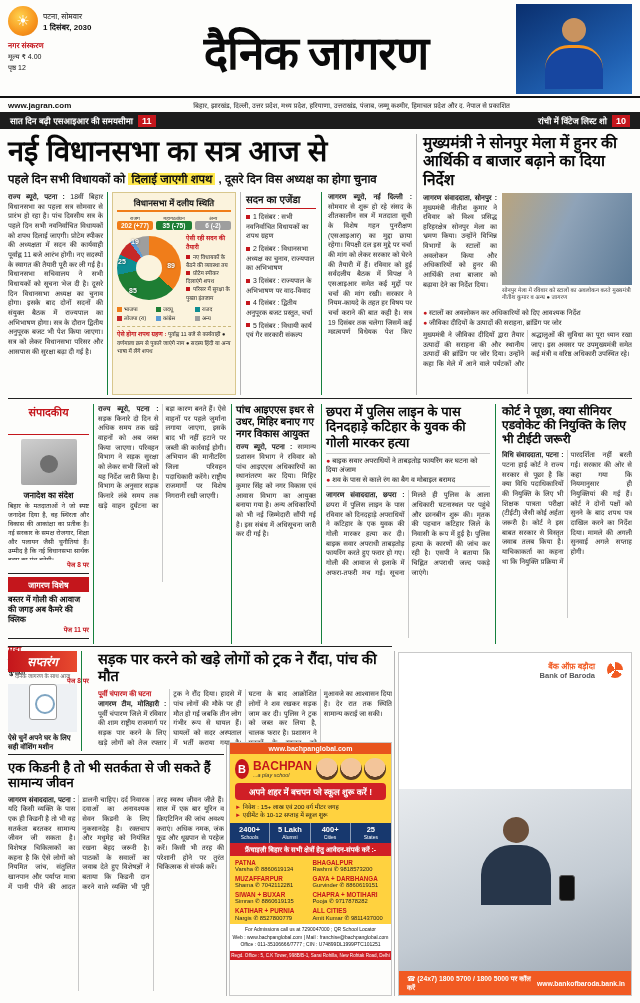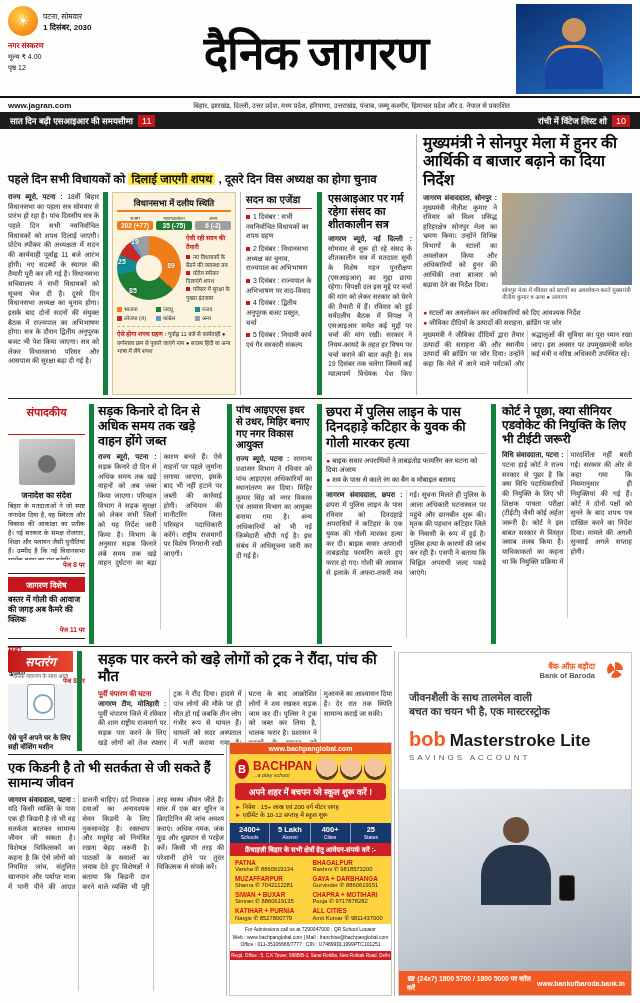--- a/index.html
+++ b/index.html
@@ -5,32 +5,32 @@
   *{margin:0;padding:0;box-sizing:border-box}
   body{background:#d9d9d9;font-family:"Liberation Sans","DejaVu Sans",sans-serif}
   .page{position:relative;width:640px;height:1003px;margin:0 auto;background:#fdfdfb;color:#111;overflow:hidden}
   .abs{position:absolute}
   .hl{font-weight:700;color:#0a0a0a;line-height:1.18}
   .jtext{font-size:6.9px;line-height:1.4;text-align:justify;color:#1d1d1d;overflow:hidden}
   .dl{font-weight:700}
   .cols2{column-count:2;column-gap:7px;column-rule:1px solid #c9c9c9}
   .cols3{column-count:3;column-gap:7px;column-rule:1px solid #c9c9c9}
   .cols4{column-count:4;column-gap:7px;column-rule:1px solid #c9c9c9}
-  .vr{border-right:5px solid #15803d}
+  .vr{border-right:1px solid #15803d}
   .vl{border-left:1px solid #b5b5b5}
   .hrule{position:absolute;border-top:1.5px solid #222}
   .vrule{position:absolute;border-left:1px solid #b5b5b5}
   .red{color:#c4161c}
   .sqb{display:inline-block;width:4px;height:4px;background:#c4161c;margin:0 3px 1px 0;vertical-align:middle}
   .rdot{color:#c4161c;font-weight:700}
   
   .mast-title{font-size:46px;font-weight:700;letter-spacing:-1px;text-align:center;color:#0a0a0a;font-family:"Liberation Serif","DejaVu Serif",serif}
   .sun{width:30px;height:30px;border-radius:50%;background:radial-gradient(circle at 40% 35%,#ffd34e,#f7941d 60%,#e2740c);display:flex;align-items:center;justify-content:center;color:#fff;font-size:15px}
   .teaser{display:flex;align-items:center;gap:5px;color:#fff;font-size:8.5px;font-weight:700}
-  .pgchip{background:#c4161c;color:#fff;font-weight:400;font-size:9px;padding:1px 4px}
+  .pgchip{background:#c4161c;color:#fff;font-weight:700;font-size:9px;padding:1px 4px}
   
   .infobox{background:#fbf3dd;border:1px solid #d8c78e;padding:4px;overflow:hidden}
   .ib-title{font-size:8.5px;font-weight:700;text-align:center;border-bottom:2px solid #f07d1a;padding-bottom:2px;margin-bottom:3px}
   .chip{flex:1;text-align:center}
   .chip .cname{font-size:5px;color:#333}
   .chip .cval{color:#fff;font-size:6.5px;font-weight:700;padding:1px 2px;border-radius:2px}
   .pie{width:64px;height:64px;border-radius:50%;position:relative;flex:none}
   .pie::after{content:"";position:absolute;left:19px;top:19px;width:26px;height:26px;border-radius:50%;background:#fbf3dd}
   .pielbl{position:absolute;font-size:7px;font-weight:700;color:#fff;text-shadow:0 0 2px rgba(0,0,0,.6)}
   .piecenter{position:absolute;left:19px;top:19px;width:26px;height:26px;display:flex;flex-direction:column;align-items:center;justify-content:center}
@@ -90,20 +90,21 @@
     <div class="teaser">
       <span>सात दिन बढ़ी एसआइआर की समयसीमा</span>
       <span class="pgchip">11</span>
     </div>
     <div class="teaser">
       <span>रांची में विंटेज लिस्ट शो</span>
       <span class="pgchip">10</span>
     </div>
   </div>
 
+  <div class="abs hl" style="left:8px;top:134px;width:404px;font-size:29px">नई विधानसभा का सत्र आज से</div>
 
   <div class="abs" style="left:8px;top:171px;width:404px;font-size:11.5px;font-weight:700">
     <span>पहले दिन सभी विधायकों को</span>
     <span style="background:#ffe94d;padding:0 3px">दिलाई जाएगी शपथ</span>
     <span>, दूसरे दिन विस अध्यक्ष का होगा चुनाव</span>
   </div>
 
   <div class="abs jtext vr" style="left:8px;top:192px;width:100px;height:203px;padding-right:4px">
     <span class="dl">राज्य ब्यूरो, पटना :</span>
     <span>18वीं बिहार विधानसभा का पहला सत्र सोमवार से प्रारंभ हो रहा है। पांच दिवसीय सत्र के पहले दिन सभी नवनिर्वाचित विधायकों को शपथ दिलाई जाएगी। प्रोटेम स्पीकर की अध्यक्षता में सदन की कार्यवाही पूर्वाह्न 11 बजे आरंभ होगी। नए सदस्यों के स्वागत की तैयारी पूरी कर ली गई है। विधानसभा सचिवालय ने सभी विधायकों को सूचना भेज दी है।</span>
@@ -165,21 +166,20 @@
     <div class="jtext" style="text-align:left">
       <div style="margin-bottom:3px"><span class="sqb"></span><span>1 दिसंबर : सभी नवनिर्वाचित विधायकों का शपथ ग्रहण</span></div>
       <div style="margin-bottom:3px"><span class="sqb"></span><span>2 दिसंबर : विधानसभा अध्यक्ष का चुनाव, राज्यपाल का अभिभाषण</span></div>
       <div style="margin-bottom:3px"><span class="sqb"></span><span>3 दिसंबर : राज्यपाल के अभिभाषण पर वाद-विवाद</span></div>
       <div style="margin-bottom:3px"><span class="sqb"></span><span>4 दिसंबर : द्वितीय अनुपूरक बजट प्रस्तुत, चर्चा</span></div>
       <div><span class="sqb"></span><span>5 दिसंबर : विधायी कार्य एवं गैर सरकारी संकल्प</span></div>
     </div>
   </div>
 
   <div class="abs" style="left:328px;top:192px;width:84px;height:203px">
-    <div class="hl" style="font-size:11px;margin-bottom:3px">एसआइआर पर गर्म रहेगा संसद का शीतकालीन सत्र</div>
     <div class="jtext" style="height:142px">
       <span class="dl">जागरण ब्यूरो, नई दिल्ली :</span>
       <span>सोमवार से शुरू हो रहे संसद के शीतकालीन सत्र में मतदाता सूची के विशेष गहन पुनरीक्षण (एसआइआर) का मुद्दा छाया रहेगा। विपक्षी दल इस मुद्दे पर चर्चा की मांग को लेकर सरकार को घेरने की तैयारी में हैं। रविवार को हुई सर्वदलीय बैठक में विपक्ष ने एसआइआर समेत कई मुद्दों पर चर्चा की मांग रखी। सरकार ने नियम-कायदे के तहत हर विषय पर चर्चा कराने की बात कही है। सत्र 19 दिसंबर तक चलेगा जिसमें कई महत्वपूर्ण विधेयक पेश किए जाएंगे।</span>
     </div>
   </div>
 
   <div class="abs vl" style="left:416px;top:134px;width:216px;height:261px;padding-left:6px">
     <div class="hl" style="font-size:15.5px">मुख्यमंत्री ने सोनपुर मेला में हुनर की आर्थिकी व बाजार बढ़ाने का दिया निर्देश</div>
     <div style="display:flex;gap:5px;margin-top:4px">
       <div class="jtext" style="width:76px;height:112px">
@@ -216,21 +216,20 @@
     </div>
 
     <div style="border-top:1.5px solid #222;margin-top:4px;padding-top:3px">
       <div class="red" style="font-size:10px;font-weight:700">मुद्दा</div>
       <div style="font-size:7.5px;font-weight:700">ई-कचरे के निस्तारण की चुनौती</div>
       <div class="red" style="font-size:6.5px;font-weight:700;text-align:right">पेज 8 पर</div>
     </div>
   </div>
 
   <div class="abs vr" style="left:98px;top:404px;width:134px;height:240px;padding-right:5px">
-    <div class="hl" style="font-size:12.5px;margin-bottom:4px">सड़क किनारे दो दिन से अधिक समय तक खड़े वाहन होंगे जब्त</div>
     <div class="jtext cols2" style="height:178px">
       <span class="dl">राज्य ब्यूरो, पटना :</span>
       <span>सड़क किनारे दो दिन से अधिक समय तक खड़े वाहनों को अब जब्त किया जाएगा। परिवहन विभाग ने सड़क सुरक्षा को लेकर सभी जिलों को यह निर्देश जारी किया है। विभाग के अनुसार सड़क किनारे लंबे समय तक खड़े वाहन दुर्घटना का बड़ा कारण बनते हैं। ऐसे वाहनों पर पहले जुर्माना लगाया जाएगा, इसके बाद भी नहीं हटाने पर जब्ती की कार्रवाई होगी। अभियान की मानीटरिंग जिला परिवहन पदाधिकारी करेंगे। राष्ट्रीय राजमार्गों पर विशेष निगरानी रखी जाएगी।</span>
     </div>
   </div>
 
   <div class="abs vr" style="left:236px;top:404px;width:86px;height:240px;padding-right:5px">
     <div class="hl" style="font-size:10px;margin-bottom:3px">पांच आइएएस इधर से उधर, मिहिर बनाए गए नगर विकास आयुक्त</div>
     <div class="jtext" style="height:170px">
       <span class="dl">राज्य ब्यूरो, पटना :</span>
@@ -374,29 +373,20 @@
   </div>
 
   <div class="abs" style="left:398px;top:652px;width:234px;height:344px;border:1px solid #c9c9c9;background:#fff;overflow:hidden">
     <div style="display:flex;justify-content:flex-end;align-items:center;gap:12px;padding:7px 8px 0">
       <div style="text-align:right">
         <div style="font-size:8px;font-weight:700;color:#f15a22">बैंक ऑफ़ बड़ौदा</div>
         <div style="font-size:7.5px;font-weight:700;color:#58595b">Bank of Baroda</div>
       </div>
       <div style="width:16px;height:16px;border-radius:50%;background:conic-gradient(#f15a22 0 90deg,#fff 90deg 120deg,#f15a22 120deg 210deg,#fff 210deg 240deg,#f15a22 240deg 330deg,#fff 330deg)"></div>
     </div>
-    <div style="padding:10px 10px 0">
-      <div style="font-size:10.5px;font-weight:700;color:#3c3c3c">जीवनशैली के साथ तालमेल वाली</div>
-      <div style="font-size:10.5px;font-weight:700;color:#3c3c3c">बचत का चयन भी है, एक मास्टरस्ट्रोक</div>
-      <div style="margin-top:10px;display:flex;align-items:baseline;gap:4px">
-        <span style="font-size:20px;font-weight:700;color:#f15a22">bob</span>
-        <span style="font-size:17px;font-weight:700;color:#1a1a1a">Masterstroke Lite</span>
-      </div>
-      <div style="font-size:8px;letter-spacing:3px;color:#58595b;margin-top:2px">SAVINGS ACCOUNT</div>
-    </div>
     <div style="position:absolute;left:0;bottom:24px;width:234px;height:182px;background:linear-gradient(160deg,#e8ebee 0%,#c3cbd3 60%,#9fa9b4 100%)">
       <div style="padding-top:28px">
         <div class="s-head"></div>
         <div class="s-body"></div>
       </div>
       <div style="position:absolute;right:58px;top:86px;width:16px;height:26px;background:#111;border-radius:3px;border:1px solid #555"></div>
     </div>
     <div style="position:absolute;left:0;bottom:0;width:234px;height:24px;background:#f15a22;color:#fff;display:flex;align-items:center;justify-content:space-between;padding:0 8px">
       <div style="font-size:6.8px;font-weight:700">☎ <span>(24x7) 1800 5700 / 1800 5000 पर कॉल करें</span></div>
       <div style="font-size:6.8px;font-weight:700">www.bankofbaroda.bank.in</div>

